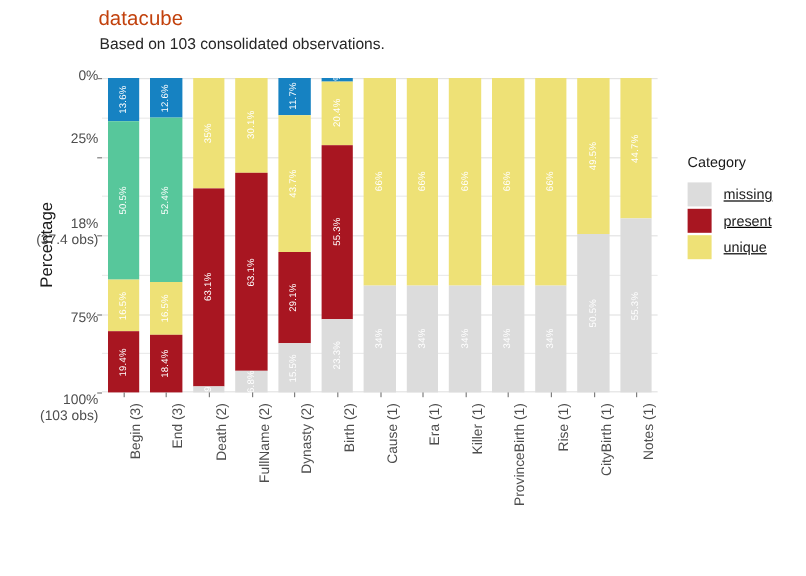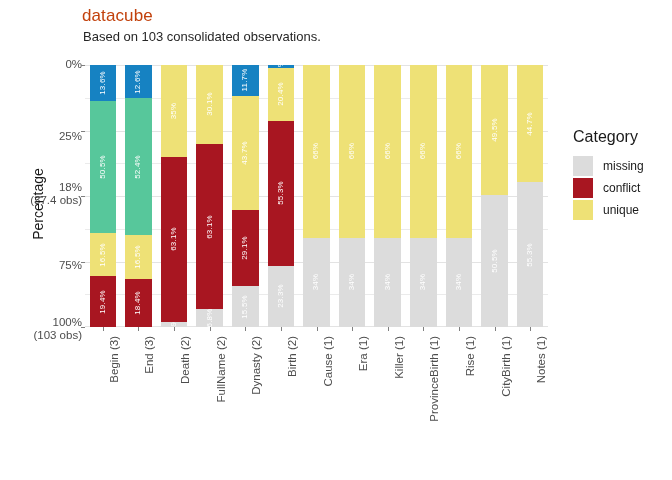--- a/index.html
+++ b/index.html
@@ -154,28 +154,29 @@
     font-size: 11.5px;
     color: #262626;
   }
   
   #legend {
     position: absolute;
     left: 573px;
     top: 128px;
   }
   #legend-title {
-    font-size: 16px;
+    font-size: 12px;
     color: #1a1a1a;
     margin-bottom: 9px;
   }
   .legend-row {
     display: flex;
     align-items: center;
     height: 22px;
+    text-decoration: underline;
   }
   .legend-key {
     width: 20px;
     height: 20px;
     flex: 0 0 20px;
   }
   .legend-text {
     margin-left: 10px;
     font-size: 12px;
     color: #1a1a1a;
@@ -188,34 +189,34 @@
 <div class="chart-root">
 
   <div id="plot-title">datacube</div>
   <div id="plot-subtitle">Based on 103 consolidated observations.</div>
 
   <div id="yaxis-group">
       <div class="ytick" style="top: 58px;">
         <div>0%</div>
       </div>
       <div class="ytick-mark" style="top: 65px;"></div>
-      <div class="ytick" style="top: 130px; margin-left: 28px;">
+      <div class="ytick" style="top: 110px; margin-left: 28px;">
         <div>25%</div>
       </div>
       <div class="ytick-mark" style="top: 130.5px;"></div>
       <div class="ytick" style="top: 181px;">
         <div>18%</div>
         <div>(37.4 obs)</div>
       </div>
       <div class="ytick-mark" style="top: 196px;"></div>
       <div class="ytick" style="top: 259px;">
         <div>75%</div>
       </div>
       <div class="ytick-mark" style="top: 261.5px;"></div>
-      <div class="ytick" style="top: 316px;">
+      <div class="ytick" style="top: 328px;">
         <div>100%</div>
         <div>(103 obs)</div>
       </div>
       <div class="ytick-mark" style="top: 327px;"></div>
     </div>
   <div id="ylab">Percentage</div>
 
   <div id="panel">
     <div id="grid">
         <div class="gridline" style="top: 32.75px;"></div>
@@ -423,21 +424,21 @@
 
   <div id="legend">
     <div id="legend-title">Category</div>
     <div id="legend-items">
         <div class="legend-row">
           <div class="legend-key" style="background: rgb(220, 220, 220);"></div>
           <div class="legend-text">missing</div>
         </div>
         <div class="legend-row">
           <div class="legend-key" style="background: rgb(168, 22, 33);"></div>
-          <div class="legend-text">conflict</div>
+          <div class="legend-text">present</div>
         </div>
         <div class="legend-row">
           <div class="legend-key" style="background: rgb(238, 225, 118);"></div>
           <div class="legend-text">unique</div>
         </div>
       </div>
   </div>
 
 </div>
 

